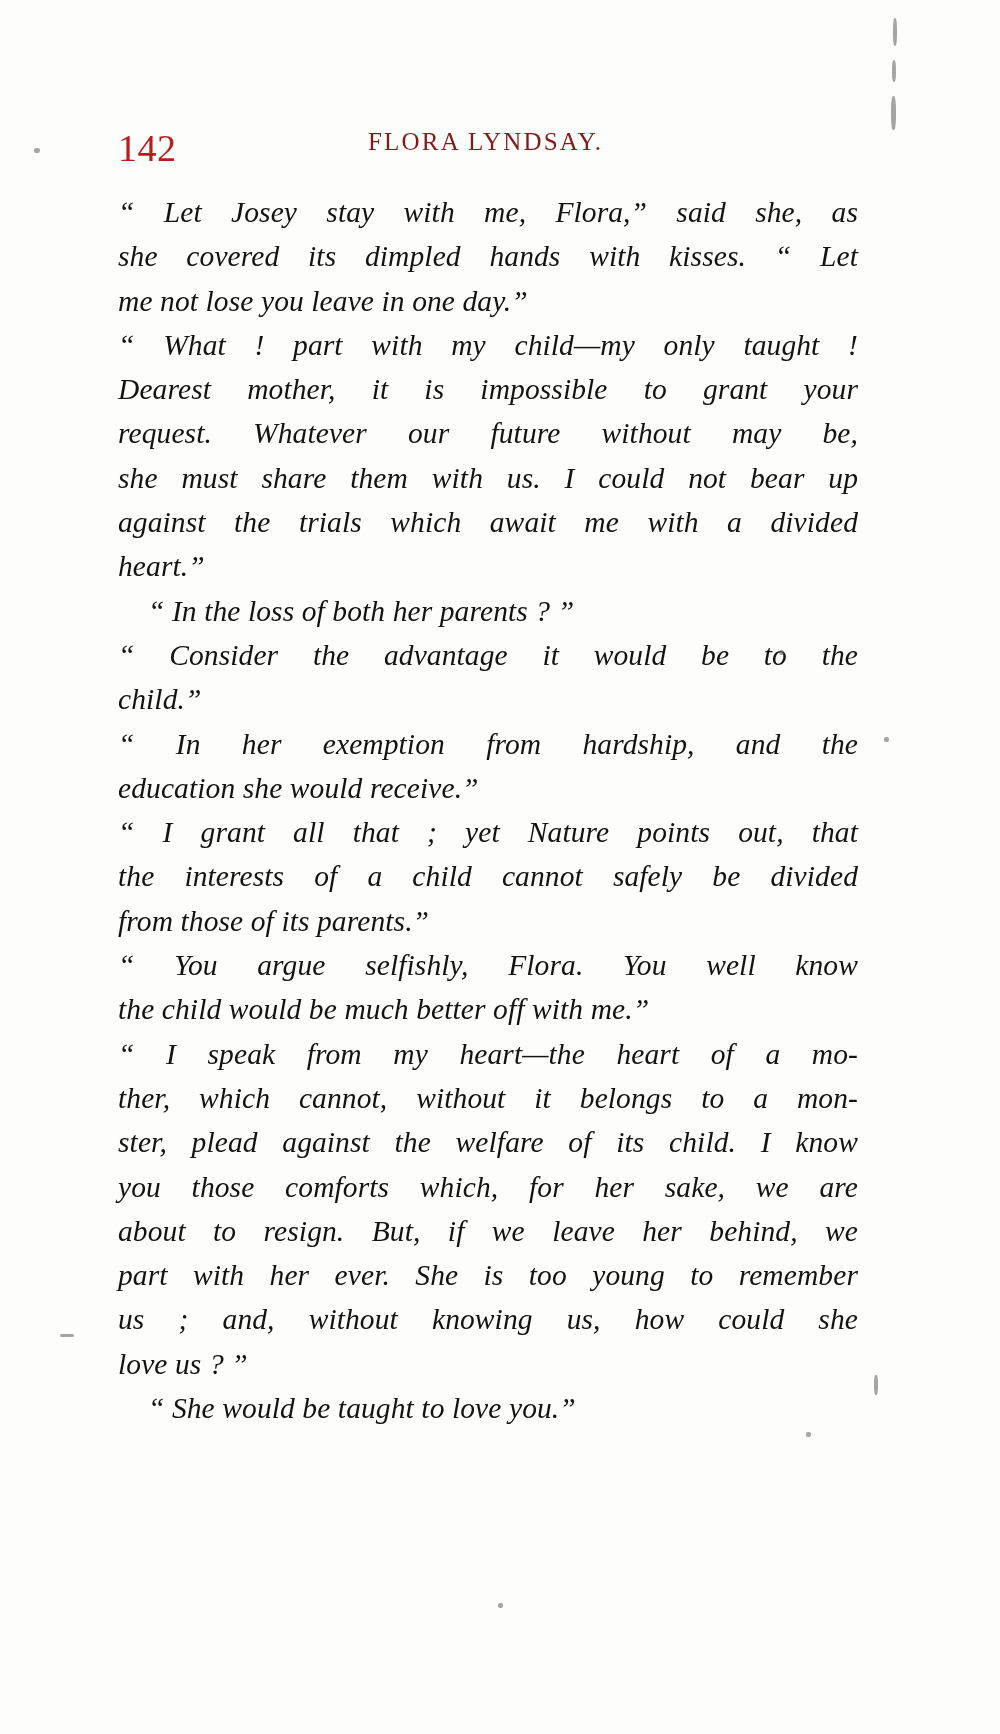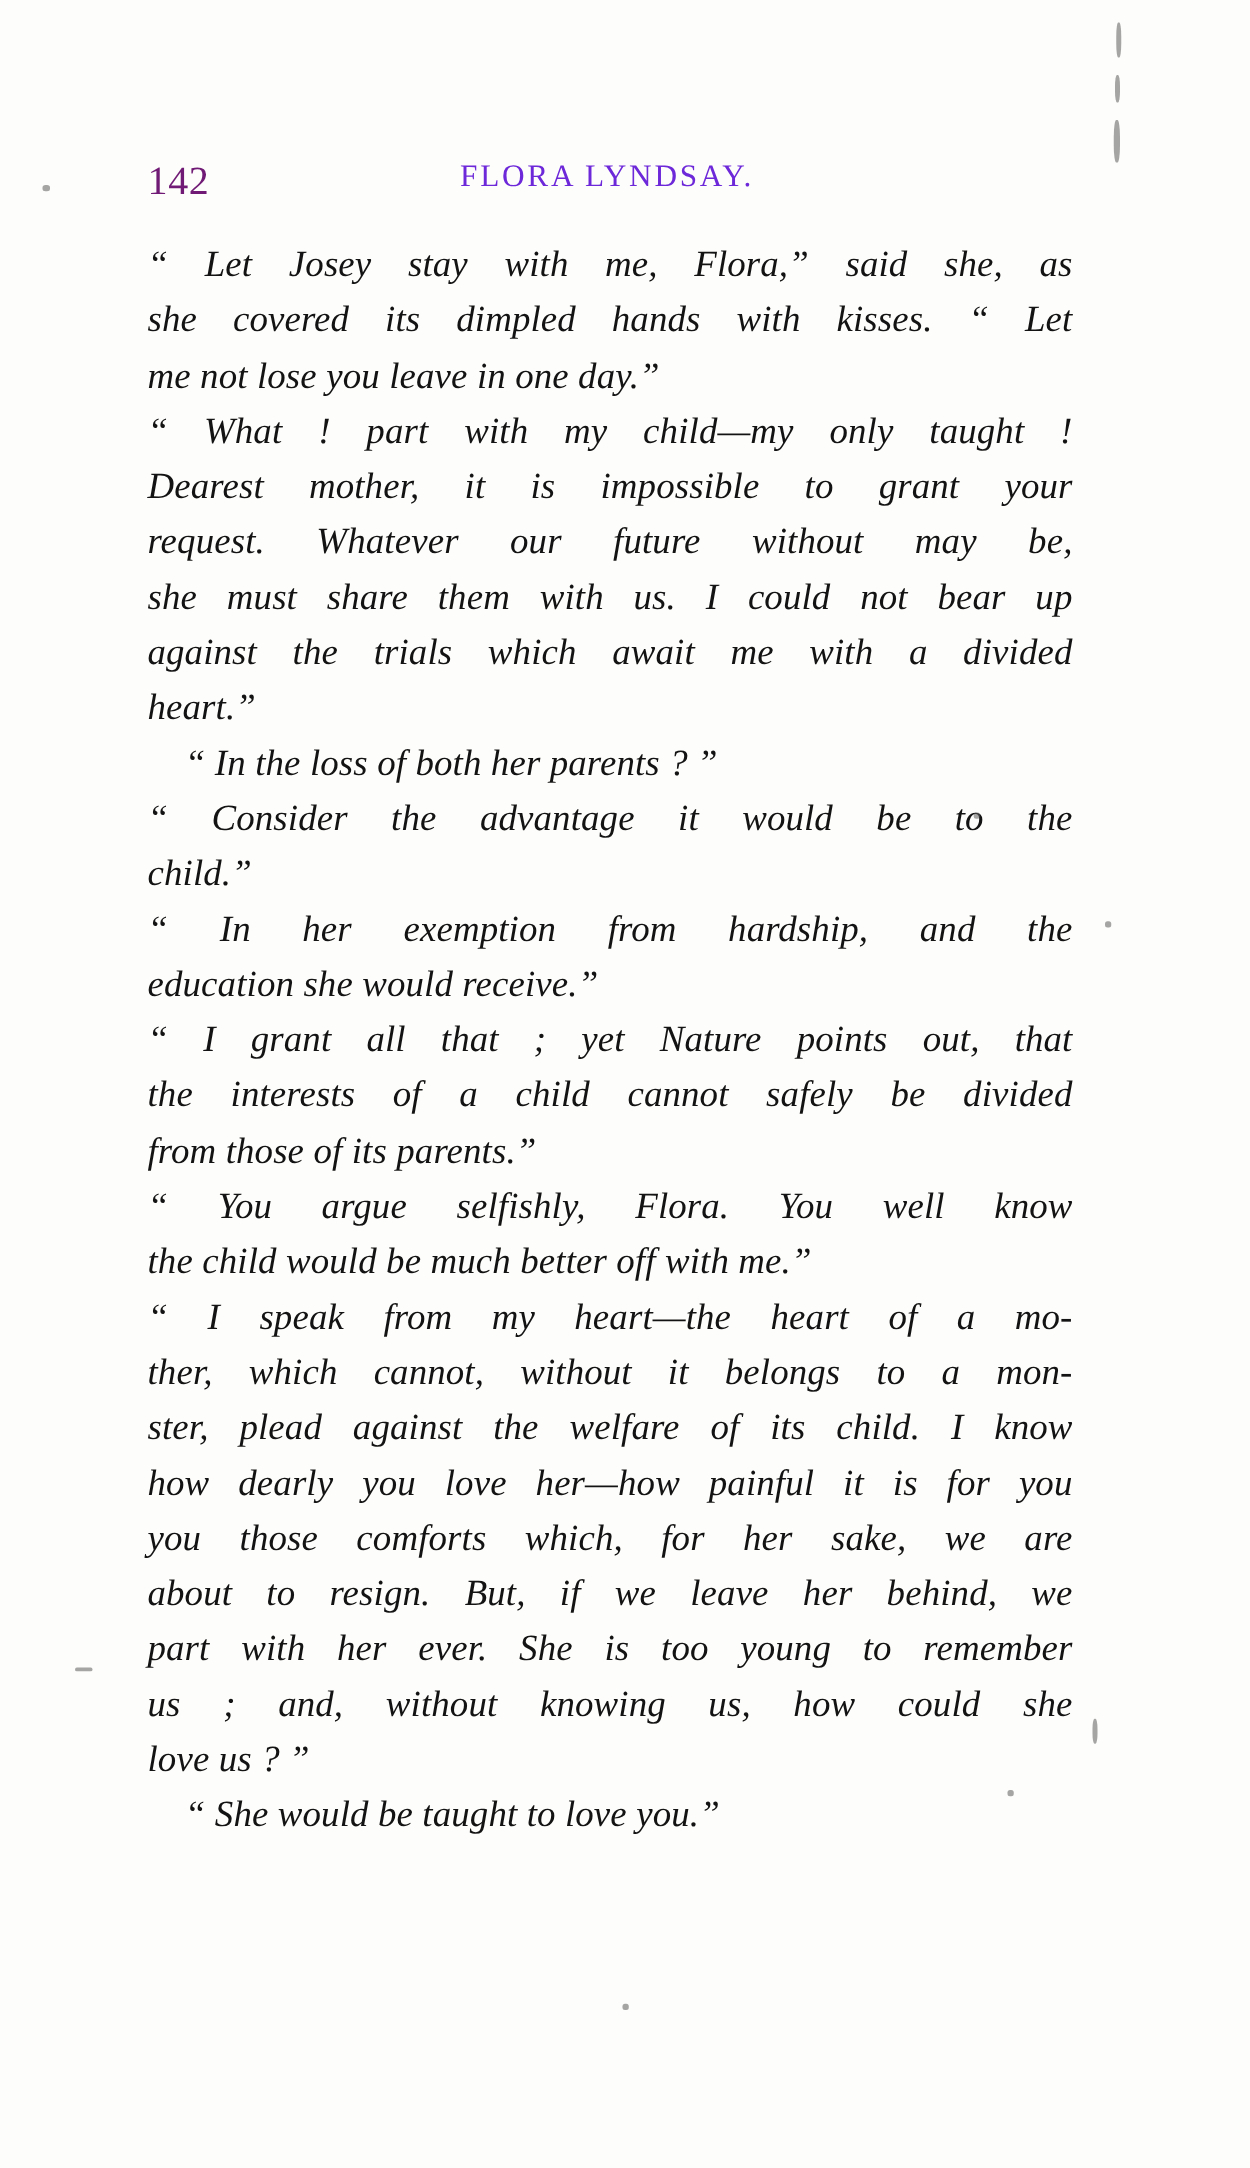--- a/index.html
+++ b/index.html
@@ -36,31 +36,31 @@
     position: absolute;
     top: 126px;
     left: 118px;
     width: 760px;
     height: 40px;
   }
   .folio {
     position: absolute;
     left: 0;
     top: 0;
-    font-size: 32px;
+    font-size: 38px;
     letter-spacing: .5px;
-    color: #701a75;
+    color: #b91c1c;
   }
   .running-title {
     position: absolute;
     left: 250px;
     top: 2px;
     font-size: 25px;
     letter-spacing: 2.2px;
-    color: #6d28d9;
+    color: #7f1d1d;
     font-variant: small-caps;
     text-transform: uppercase;
   }
 
   .body-text {
     position: absolute;
     top: 190px;
     left: 118px;
     width: 740px;
     font-style: italic;
@@ -133,21 +133,20 @@
 
     <p class="para">
       <span class="ln just">    “ You  argue  selfishly, Flora.    You  well know</span>
       <span class="ln">the child would be much better off with me.”</span>
     </p>
 
     <p class="para">
       <span class="ln just">    “  I  speak from my heart—the  heart  of  a  mo-</span>
       <span class="ln just">ther, which cannot, without it belongs to a mon-</span>
       <span class="ln just">ster, plead against the welfare of its child.  I know</span>
-      <span class="ln just">how dearly you love her—how painful it is for you</span>
       <span class="ln just">you  those  comforts  which, for  her  sake,  we  are</span>
       <span class="ln just">about to resign.    But, if we leave her behind, we</span>
       <span class="ln just">part with her ever.  She is too young to remember</span>
       <span class="ln just">us ;  and,  without  knowing  us,  how  could  she</span>
       <span class="ln">love us ? ”</span>
     </p>
 
     <p class="para">
       <span class="ln">    “ She would be taught to love you.”</span>
     </p>

